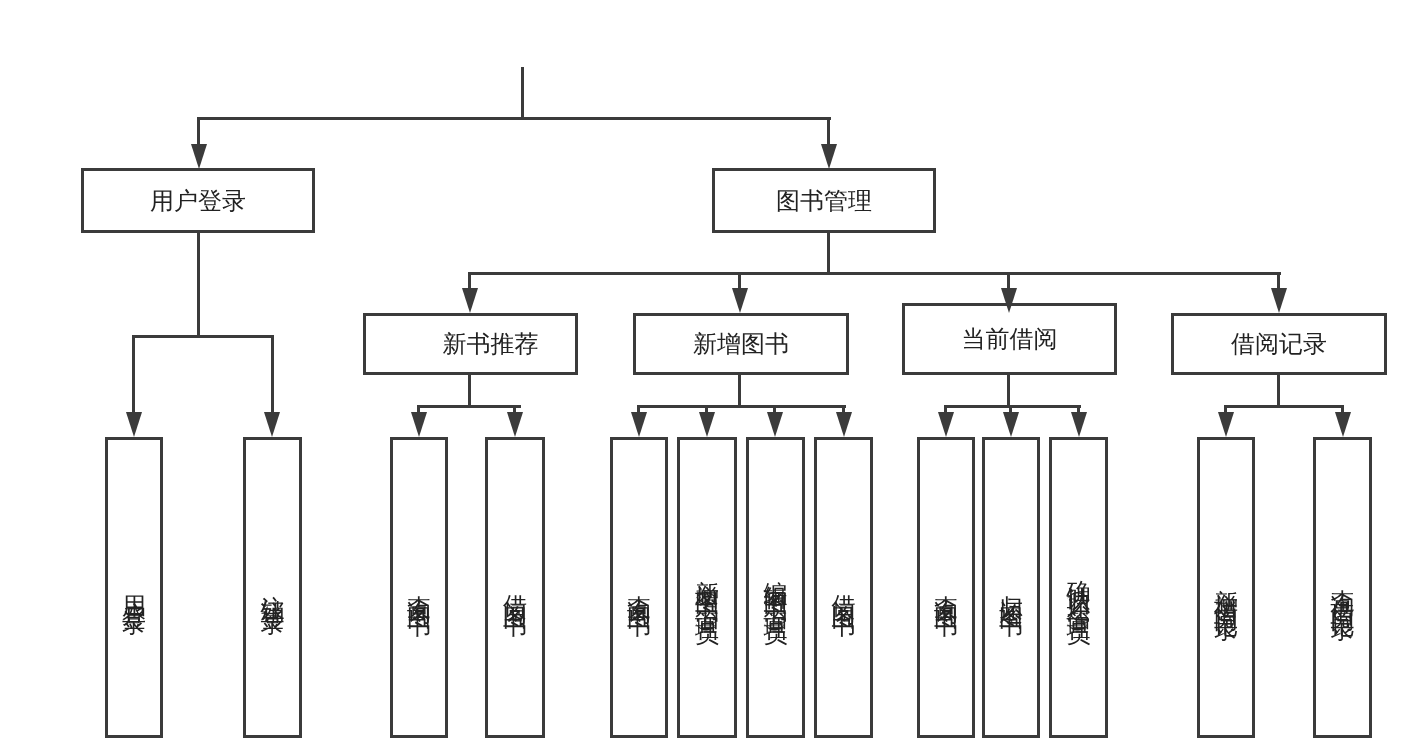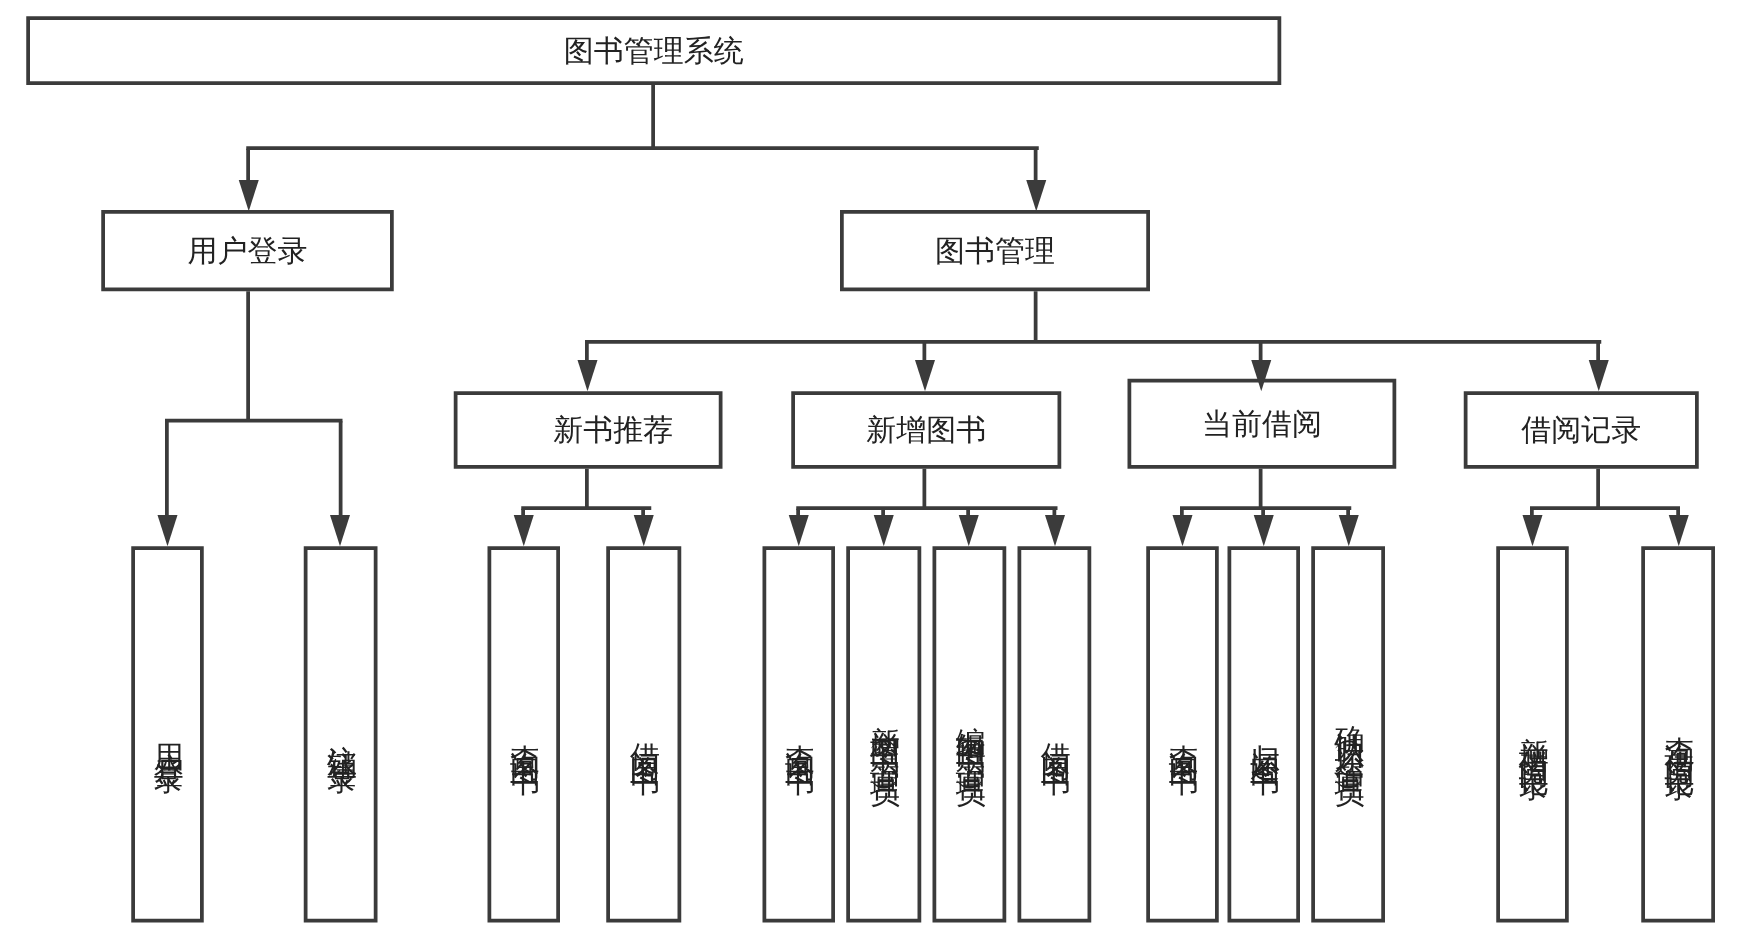--- a/index.html
+++ b/index.html
@@ -27,29 +27,28 @@
   .watermark {
     position:absolute; right:6px; top:714px;
     font-size:20px; color:#9c9c9c; letter-spacing:1px; z-index:5;
   }
 </style>
 </head>
 <body>
 
 <div class="canvas">
 
-  <div class="node" style="left:21px; top:13px; width:1004px; height:55px;">图书管理系统</div>
 
   <div class="node" style="left:81px; top:168px; width:234px; height:65px;">用户登录</div>
-  <div class="node" style="left:672px; top:168px; width:248px; height:65px;font-family:Liberation Mono, monospace;">图书管理</div>
+  <div class="node" style="left:712px; top:168px; width:224px; height:65px;font-family:Liberation Mono, monospace;">图书管理</div>
 
   <div class="node" style="left:363px; top:313px; width:215px; height:62px;padding-left:40px;">新书推荐</div>
   <div class="node" style="left:633px; top:313px; width:216px; height:62px;">新增图书</div>
   <div class="node" style="left:902px; top:303px; width:215px; height:72px;">当前借阅</div>
-  <div class="node" style="left:1171px; top:313px; width:188px; height:62px;">借阅记录</div>
+  <div class="node" style="left:1171px; top:313px; width:216px; height:62px;">借阅记录</div>
 
   <div class="node vnode" style="left:105px; top:437px; width:58px; height:301px;">用户登录</div>
   <div class="node vnode" style="left:243px; top:437px; width:59px; height:301px;">注销登录</div>
 
   <div class="node vnode" style="left:390px; top:437px; width:58px; height:301px;">查询图书</div>
   <div class="node vnode" style="left:485px; top:437px; width:60px; height:301px;">借阅图书</div>
 
   <div class="node vnode" style="left:610px; top:437px; width:58px; height:301px;">查询图书</div>
   <div class="node vnode" style="left:677px; top:437px; width:60px; height:301px;">新增图书（管理员）</div>
   <div class="node vnode" style="left:746px; top:437px; width:59px; height:301px;">编辑图书（管理员）</div>

